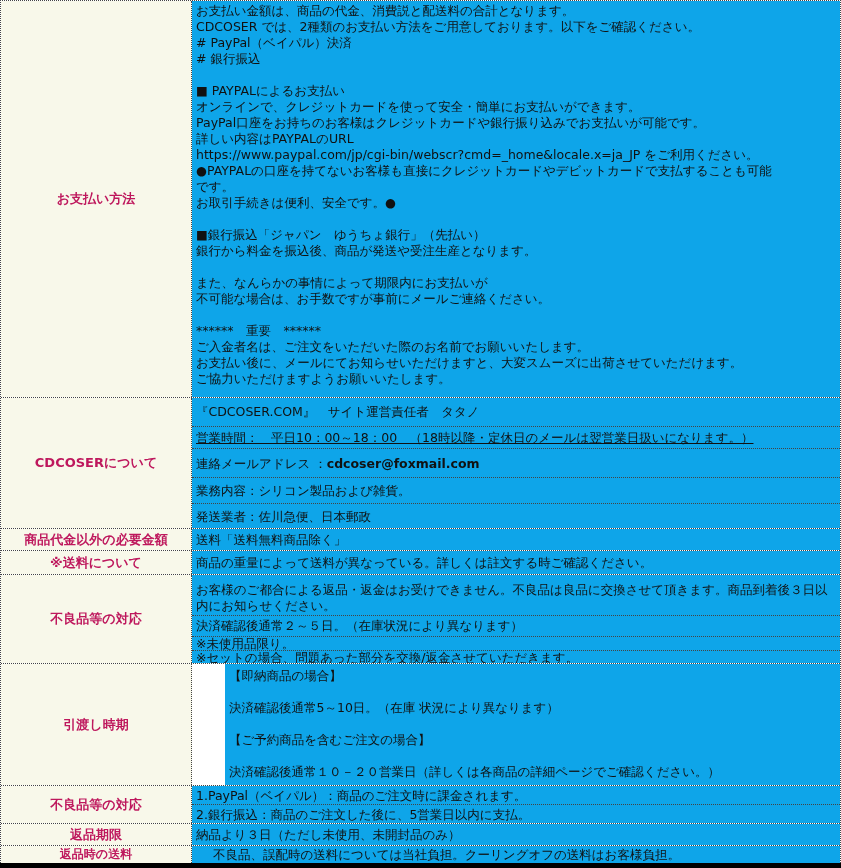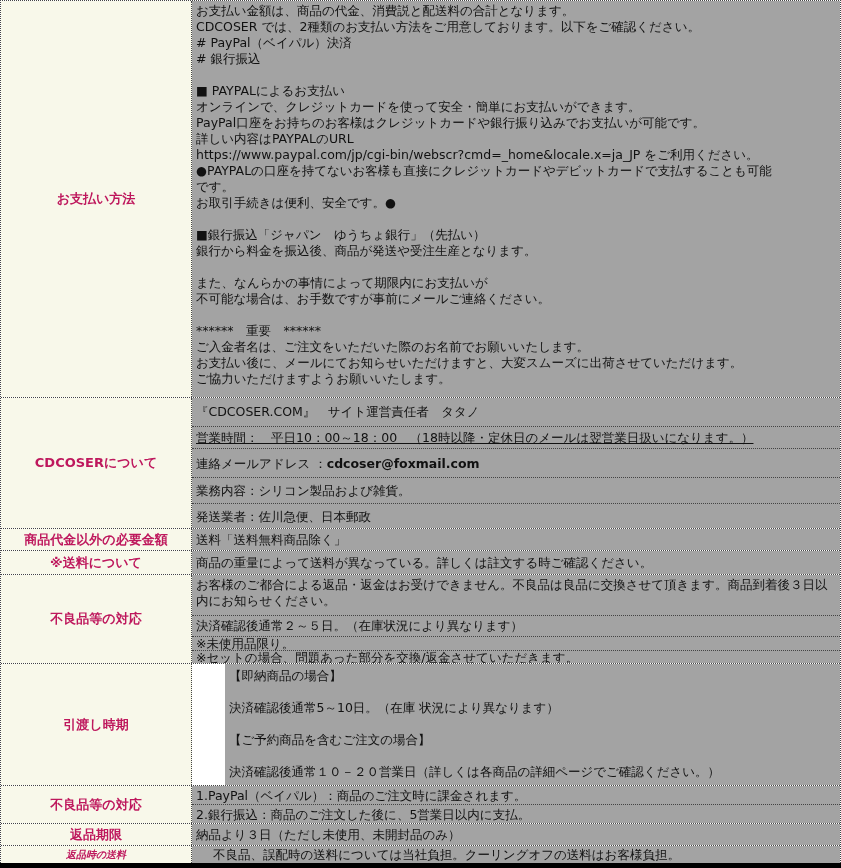--- a/index.html
+++ b/index.html
@@ -25,21 +25,21 @@
     align-items: center;
     justify-content: center;
     text-align: center;
     font-weight: bold;
     font-size: 13px;
     color: #be185d;
     padding: 0 6px;
   }
   .content {
     flex: 1 1 auto;
-    background: #a3a3a3;
+    background: #0ea5e9;
     display: flex;
     flex-direction: column;
     overflow: hidden;
   }
   .pad { padding: 2px 4px; }
   .line {
     font-size: 12.5px;
     line-height: 16px;
     min-height: 16px;
     white-space: nowrap;
@@ -66,21 +66,21 @@
   .r-deadline { height: 38px; }
   .r-retdead  { height: 22px; }
   .r-retship  { height: 17px; }
 
   .s-owner  { height: 28px; }
   .s-hours  { height: 22px; text-decoration: underline; }
   .s-email  { height: 30px; }
   .s-biz    { height: 26px; }
   .s-shipper{ height: 25px; }
 
-  .s-def1 { height: 40px; align-items: flex-start; padding-top: 2px; }
+  .s-def1 { height: 40px; align-items: flex-end; padding-top: 2px; }
   .s-def2 { height: 22px; }
   .s-def3 { height: 14px; line-height: 13px; padding: 0 4px; }
   .s-def4 { height: 13px; line-height: 13px; padding: 0 4px; }
 
   .s-dl1 { height: 19px; }
   .s-dl2 { height: 19px; }
 
   .footer-bar {
     width: 841px;
     height: 6px;
@@ -184,21 +184,21 @@
   </div>
 
   <div class="row r-retdead">
     <div class="hcell">返品期限</div>
     <div class="content">
       <div class="sub" style="height:100%;">納品より３日（ただし未使用、未開封品のみ）</div>
     </div>
   </div>
 
   <div class="row r-retship">
-    <div class="hcell" style="font-size:10px;font-style:italic;">返品時の送料</div>
+    <div class="hcell" style="font-size:12px;">返品時の送料</div>
     <div class="content">
       <div class="sub" style="height:100%;padding-left:21px;">不良品、誤配時の送料については当社負担。クーリングオフの送料はお客様負担。</div>
     </div>
   </div>
 
 </div>
 
 <div class="footer-bar"></div>
 
 </body></html>

